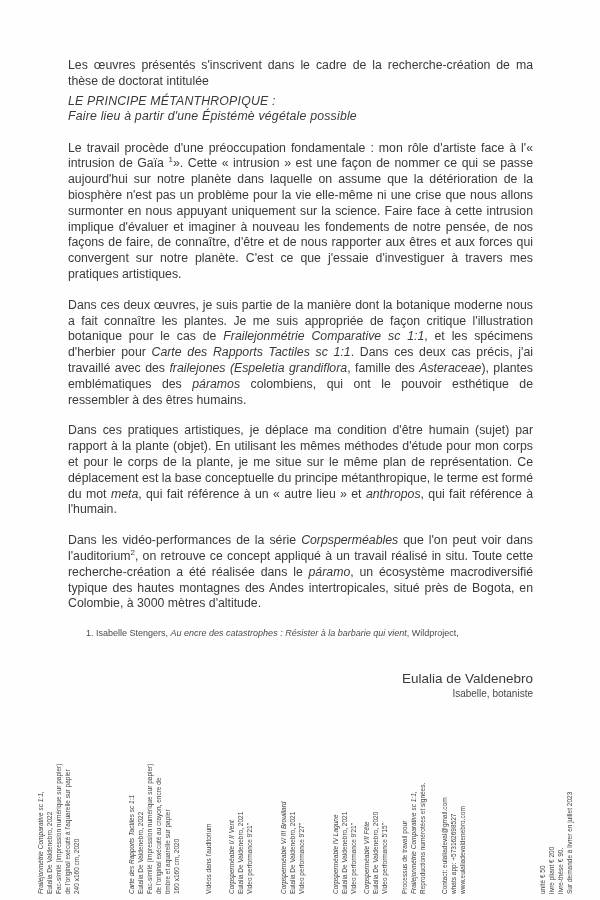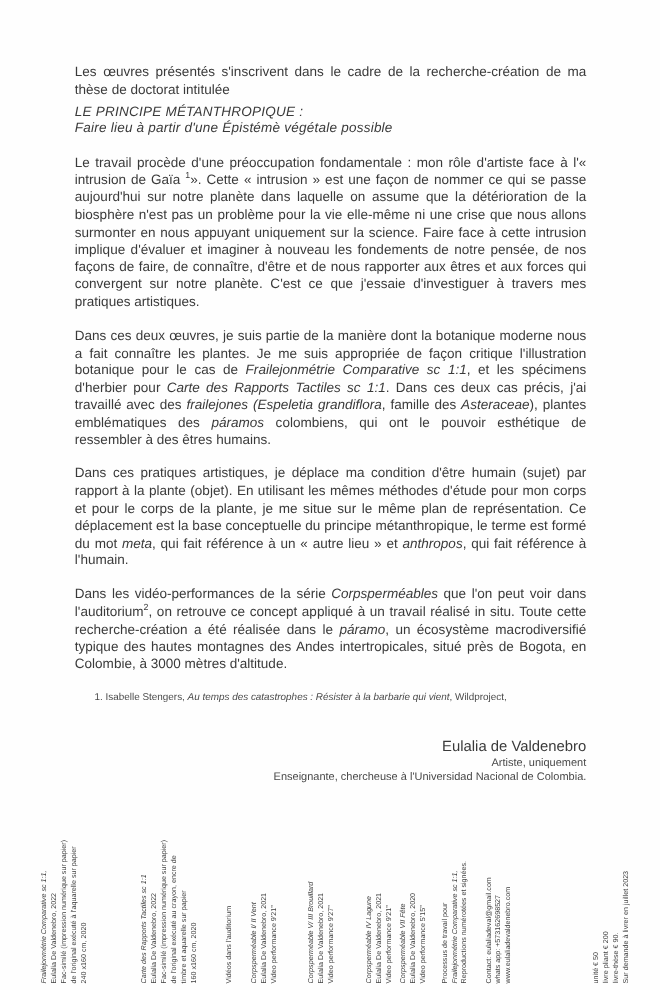--- a/index.html
+++ b/index.html
@@ -64,27 +64,26 @@
 
     <p class="para"><span>Le travail procède d'une préoccupation fondamentale : mon rôle d'artiste face à l'« intrusion de Gaïa </span><sup class="fnref">1</sup><span>». Cette « intrusion » est une façon de nommer ce qui se passe aujourd'hui sur notre planète dans laquelle on assume que la détérioration de la biosphère n'est pas un problème pour la vie elle-même ni une crise que nous allons surmonter en nous appuyant uniquement sur la science. Faire face à cette intrusion implique d'évaluer et imaginer à nouveau les fondements de notre pensée, de nos façons de faire, de connaître, d'être et de nous rapporter aux êtres et aux forces qui convergent sur notre planète. C'est ce que j'essaie d'investiguer à travers mes pratiques artistiques.</span></p>
 
     <p class="para"><span>Dans ces deux œuvres, je suis partie de la manière dont la botanique moderne nous a fait connaître les plantes. Je me suis appropriée de façon critique l'illustration botanique pour le cas de </span><span class="it">Frailejonmétrie Comparative sc 1:1</span><span>, et les spécimens d'herbier pour </span><span class="it">Carte des Rapports Tactiles sc 1:1</span><span>. Dans ces deux cas précis, j'ai travaillé avec des </span><span class="it">frailejones (Espeletia grandiflora</span><span>, famille des </span><span class="it">Asteraceae</span><span>), plantes emblématiques des </span><span class="it">páramos</span><span> colombiens, qui ont le pouvoir esthétique de ressembler à des êtres humains.</span></p>
 
     <p class="para"><span>Dans ces pratiques artistiques, je déplace ma condition d'être humain (sujet) par rapport à la plante (objet). En utilisant les mêmes méthodes d'étude pour mon corps et pour le corps de la plante, je me situe sur le même plan de représentation. Ce déplacement est la base conceptuelle du principe métanthropique, le terme est formé du mot </span><span class="it">meta</span><span>, qui fait référence à un « autre lieu » et </span><span class="it">anthropos</span><span>, qui fait référence à l'humain.</span></p>
 
     <p class="para"><span>Dans les vidéo-performances de la série </span><span class="it">Corpsperméables</span><span> que l'on peut voir dans l'auditorium</span><sup class="fnref">2</sup><span>, on retrouve ce concept appliqué à un travail réalisé in situ.  Toute cette recherche-création a été réalisée dans le </span><span class="it">páramo</span><span>, un écosystème macrodiversifié typique des hautes montagnes des Andes intertropicales, situé près de Bogota, en Colombie, à 3000 mètres d'altitude.</span></p>
 
     <div class="footnotes">
-      <div><span>1. Isabelle Stengers, </span><span class="it">Au temps des catastrophes : Résister à la barbarie qui vient</span><span>, Wildproject,</span></div>
+      <div><span>1. Isabelle Stengers, </span><span class="it">Au encre des catastrophes : Résister à la barbarie qui vient</span><span>, Wildproject,</span></div>
     </div>
 
     <div class="author-block">
       <div class="author-name">Eulalia de Valdenebro</div>
-      <div class="author-sub">Artiste, uniquement</div>
-      <div class="author-sub">Enseignante, chercheuse à l'Universidad Nacional de Colombia.</div>
+      <div class="author-sub">Isabelle, botaniste</div>
     </div>
 
   </div>
 
   <div class="captions">
 
     <div class="vgroup" style="left:36px;">
       <div class="vline it">Frailejonmétrie Comparative sc 1:1,</div>
       <div class="vline">Eulalia De Valdenebro, 2022</div>
       <div class="vline">Fac-similé (impression numérique sur papier)</div>

